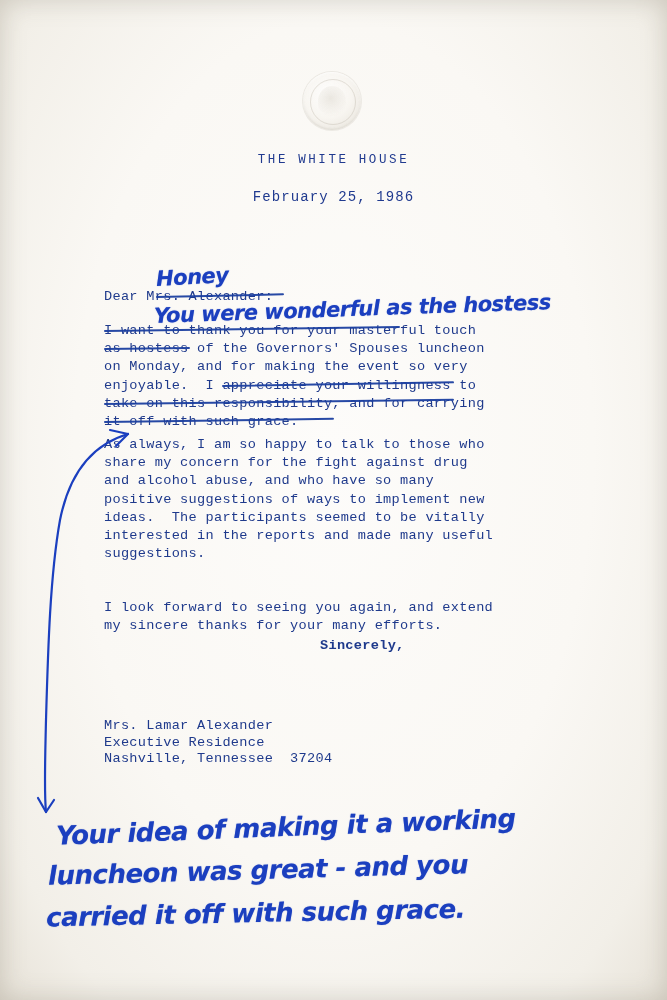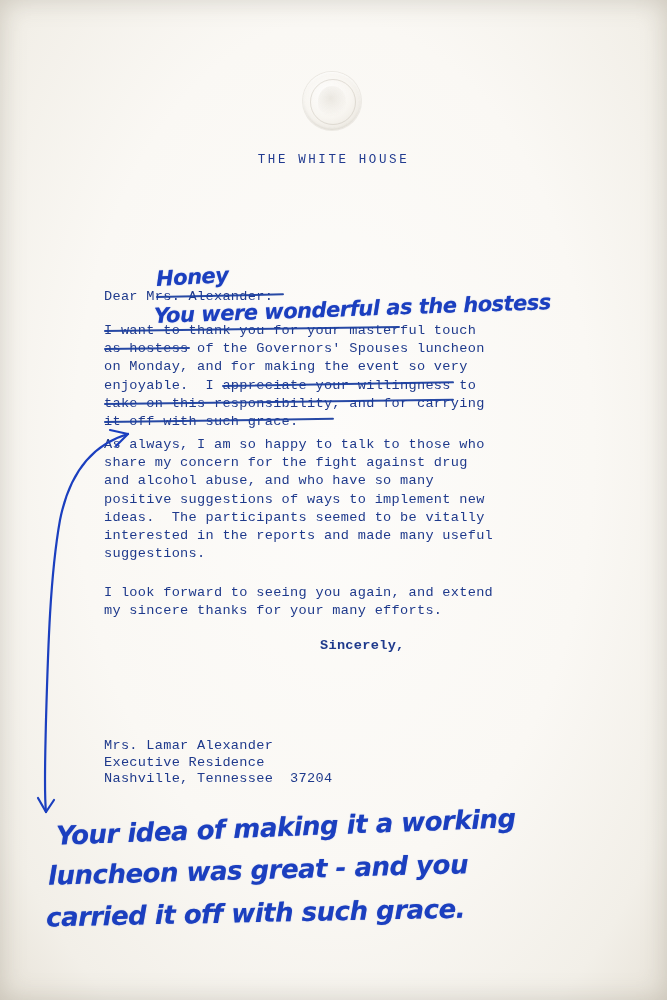--- a/index.html
+++ b/index.html
@@ -100,30 +100,30 @@
     font-size: 13.6px;
     line-height: 18px;
   }
   .body-para {
     left: 104px;
     font-size: 13.6px;
     line-height: 18.2px;
   }
   #para1 { top: 322px; }
   #para2 { top: 436px; }
-  #para3 { top: 584px; }
+  #para3 { top: 599px; }
   #closing {
     left: 320px;
     top: 638px;
     font-size: 13.6px;
     font-weight: bold;
   }
   #address-block {
     left: 104px;
-    top: 738px;
+    top: 718px;
     font-size: 13.6px;
     line-height: 16.5px;
   }
 
   
   .strike {
     position: absolute;
     height: 1.6px;
     background: #1b3fa0;
     border-radius: 1px;
@@ -177,20 +177,21 @@
 </head>
 <body>
 
 <div id="page">
   <div id="paper"></div>
 
   <div class="seal"></div>
 
   <div id="letterhead" class="typed">THE WHITE HOUSE</div>
 
+  <div id="date-line" class="typed">February 25, 1986</div>
 
   <div id="salutation" class="typed">Dear Mrs. Alexander:</div>
 
   <div id="para1" class="typed body-para">I want to thank you for your masterful touch
 as hostess of the Governors' Spouses luncheon
 on Monday, and for making the event so very
 enjoyable.  I appreciate your willingness to
 take on this responsibility, and for carrying
 it off with such grace.</div>
   <div id="para2" class="typed body-para">As always, I am so happy to talk to those who

